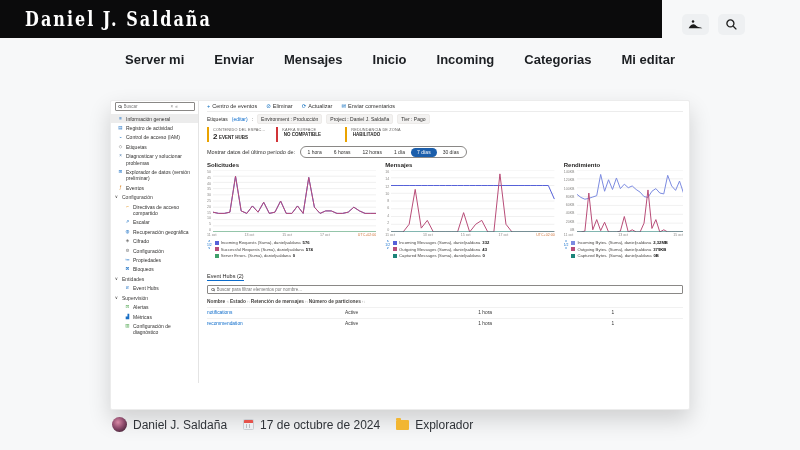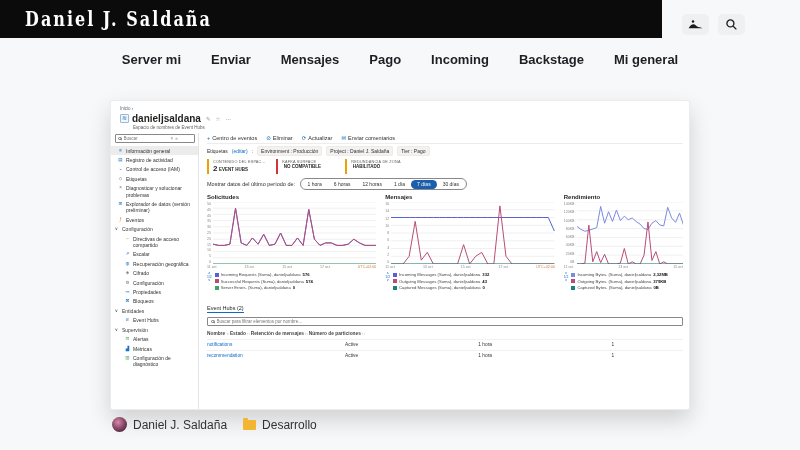--- a/index.html
+++ b/index.html
@@ -171,43 +171,30 @@
 </header>
 
 <nav class="main-nav">
 
     <a class="nav-link">Server mi</a>
 
     <a class="nav-link">Enviar</a>
 
     <a class="nav-link">Mensajes</a>
 
-    <a class="nav-link">Pago</a>
+    <a class="nav-link">Inicio</a>
 
     <a class="nav-link">Incoming</a>
 
-    <a class="nav-link">Backstage</a>
-
-    <a class="nav-link">Mi general</a>
+    <a class="nav-link">Categorias</a>
+
+    <a class="nav-link">Mi editar</a>
   </nav>
 
 <div class="post-card">
-  <div class="az-header">
-    <div class="az-crumb">
-      <span>Inicio</span> <span>›</span>
-    </div>
-    <div class="az-title-row">
-      <div class="az-app-icon">≋</div>
-      <span class="az-title">danieljsaldana</span>
-      <span class="az-tglyph">✎</span>
-      <span class="az-tglyph">☆</span>
-      <span class="az-tglyph">⋯</span>
-    </div>
-    <div class="az-subtitle">Espacio de nombres de Event Hubs</div>
-  </div>
 
   <div class="az-body">
     <div class="az-sidebar">
       <div class="az-search">
         <span class="mag"></span>
         <input placeholder="Buscar" style="">
         <span class="sctl">×</span>
         <span class="sctl">«</span>
       </div>
       <div class="az-menu">
@@ -649,16 +636,20 @@
     </div>
   </div>
 </div>
 
 <div class="post-meta">
   <span class="meta-group">
     <span class="avatar"></span>
     <span>Daniel J. Saldaña</span>
   </span>
   <span class="meta-group">
+    <span class="cal"></span>
+    <span>17 de octubre de 2024</span>
+  </span>
+  <span class="meta-group">
     <span class="folder"></span>
-    <span>Desarrollo</span>
+    <span>Explorador</span>
   </span>
 </div>
 
 </body></html>

